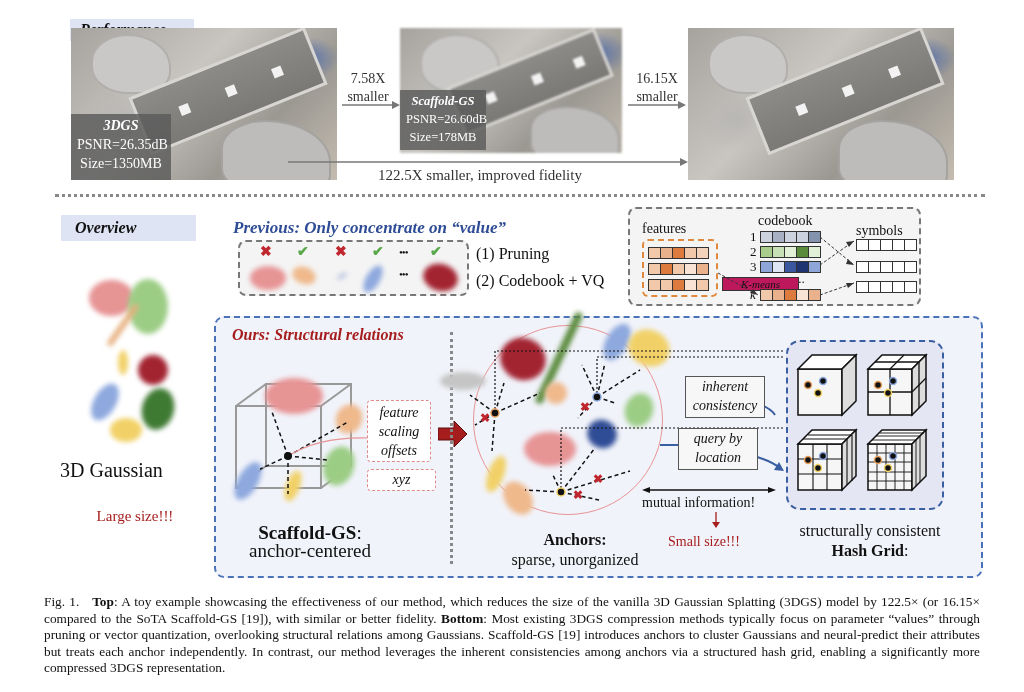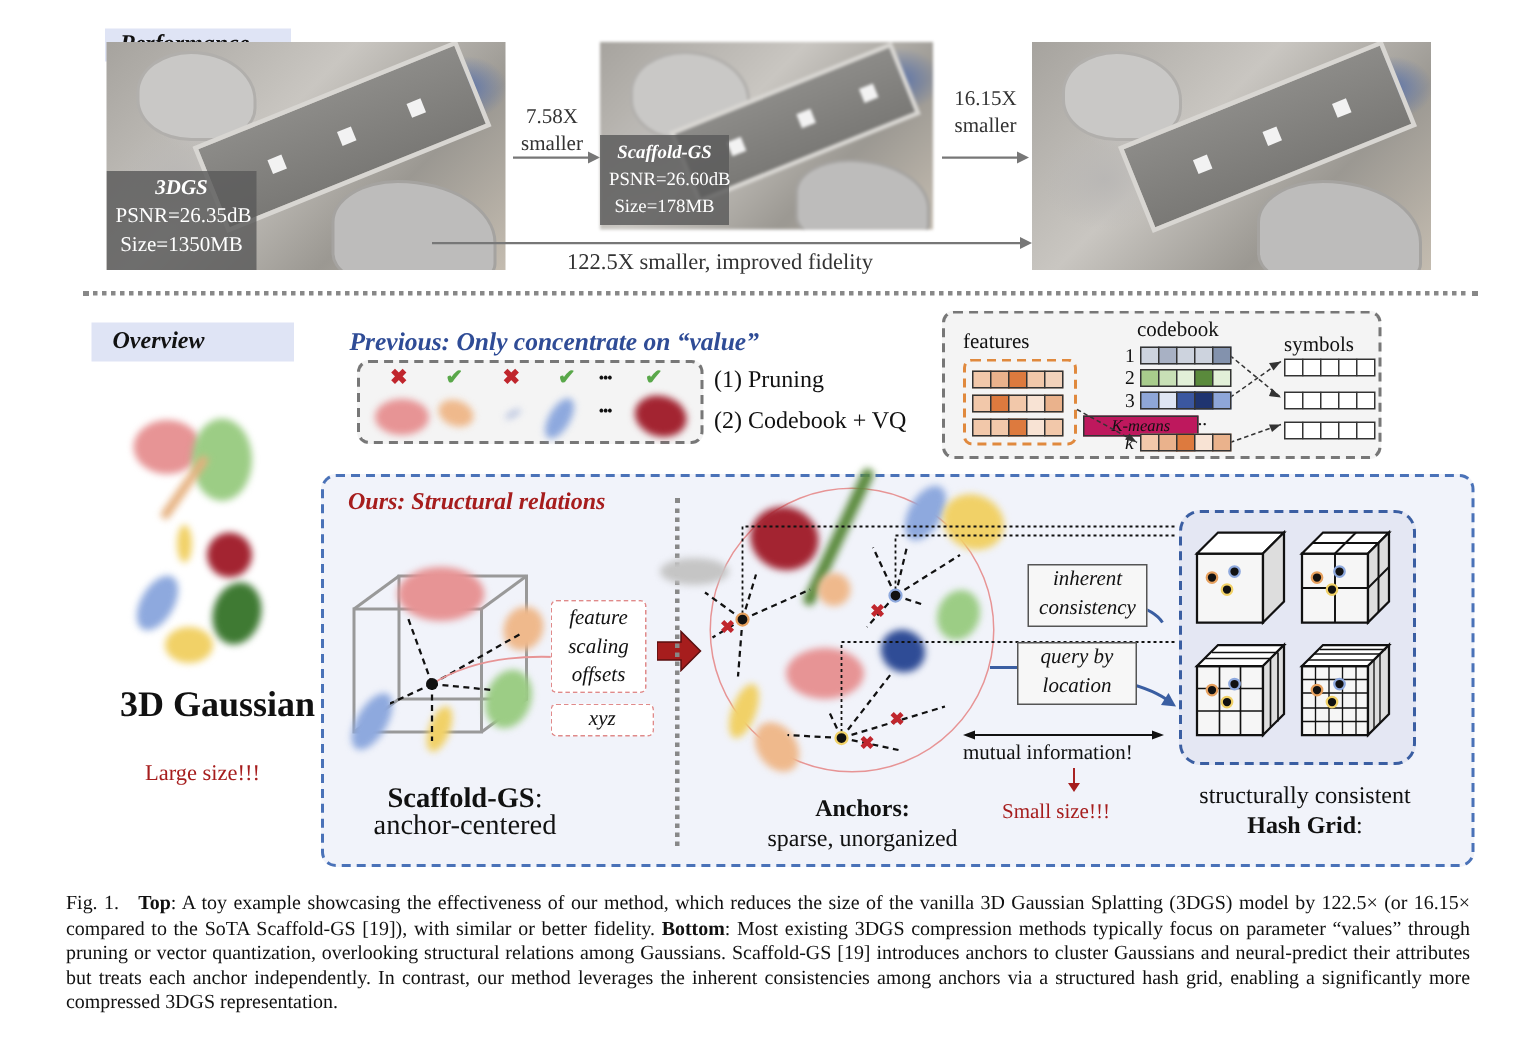--- a/index.html
+++ b/index.html
@@ -108,21 +108,21 @@
       <i style="left:125px;top:18px"></i>
     </div>
   <div class="wing" style="left:130px;top:78px;width:90px;height:55px"></div>
 </div>
 <div class="photo-label" style="left:400px;top:90px;width:86px;height:60px;font-size:12.5px;line-height:18px;position:absolute;">
   <div class="name">Scaffold-GS</div>
   <div>PSNR=26.60dB</div>
   <div>Size=178MB</div>
 </div>
 
-<div class="arrow-text" style="left:627px;top:58px;width:60px;">
+<div class="arrow-text" style="left:627px;top:70px;width:60px;">
   <div>16.15X</div>
   <div>smaller</div>
 </div>
 <svg class="abs" style="left:628px;top:100px" width="58" height="10">
   <line x1="0" y1="5" x2="50" y2="5" stroke="#777" stroke-width="1.5"></line>
     <polygon points="50,1 58,5 50,9" fill="#777"></polygon>
 </svg>
 
 <div class="photo" style="left:688px;top:28px;">
   <div class="wing2"></div>
@@ -147,21 +147,21 @@
 <div>
   <div class="blob" style="left:89px;top:280px;width:45px;height:36px;background:#e79495;"></div>
   <div class="blob" style="left:128px;top:279px;width:40px;height:55px;background:#9ccd85;"></div>
   <div class="blob" style="left:120px;top:300px;width:6px;height:50px;background:#e6b07e;transform:rotate(35deg);border-radius:3px;"></div>
   <div class="blob" style="left:138px;top:355px;width:30px;height:30px;background:#a32431;"></div>
   <div class="blob" style="left:94px;top:382px;width:22px;height:40px;background:#8ea9de;transform:rotate(30deg);"></div>
   <div class="blob" style="left:142px;top:388px;width:32px;height:42px;background:#3f7a33;transform:rotate(15deg);"></div>
   <div class="blob" style="left:110px;top:418px;width:32px;height:24px;background:#f1d167;"></div>
   <div class="blob" style="left:118px;top:350px;width:10px;height:25px;background:#f1d167;"></div>
 </div>
-<div class="abs" style="left:60px;top:458px;width:150px;text-align:right;font-weight:bold;font-size:24px;line-height:24px;">
+<div class="abs" style="left:60px;top:458px;width:150px;text-align:left;font-weight:normal;font-size:20px;line-height:24px;">
   <div>3D Gaussian</div>
 </div>
 <div class="abs" style="left:60px;top:508px;width:150px;text-align:center;color:#a61d1d;font-size:15px;">Large size!!!</div>
 
 <div class="heading-blue" style="left:233px;top:218px;">Previous: Only concentrate on “value”</div>
 
 <div class="dash-box" style="left:238px;top:240px;width:231px;height:56px;">
   <span class="abs" style="left:20px;top:1px;color:#c0262d;font-size:14px;font-weight:bold;">✖</span>
   <span class="abs" style="left:57px;top:1px;color:#5aa84a;font-size:14px;font-weight:bold;">✔</span>
   <span class="abs" style="left:95px;top:1px;color:#c0262d;font-size:14px;font-weight:bold;">✖</span>

